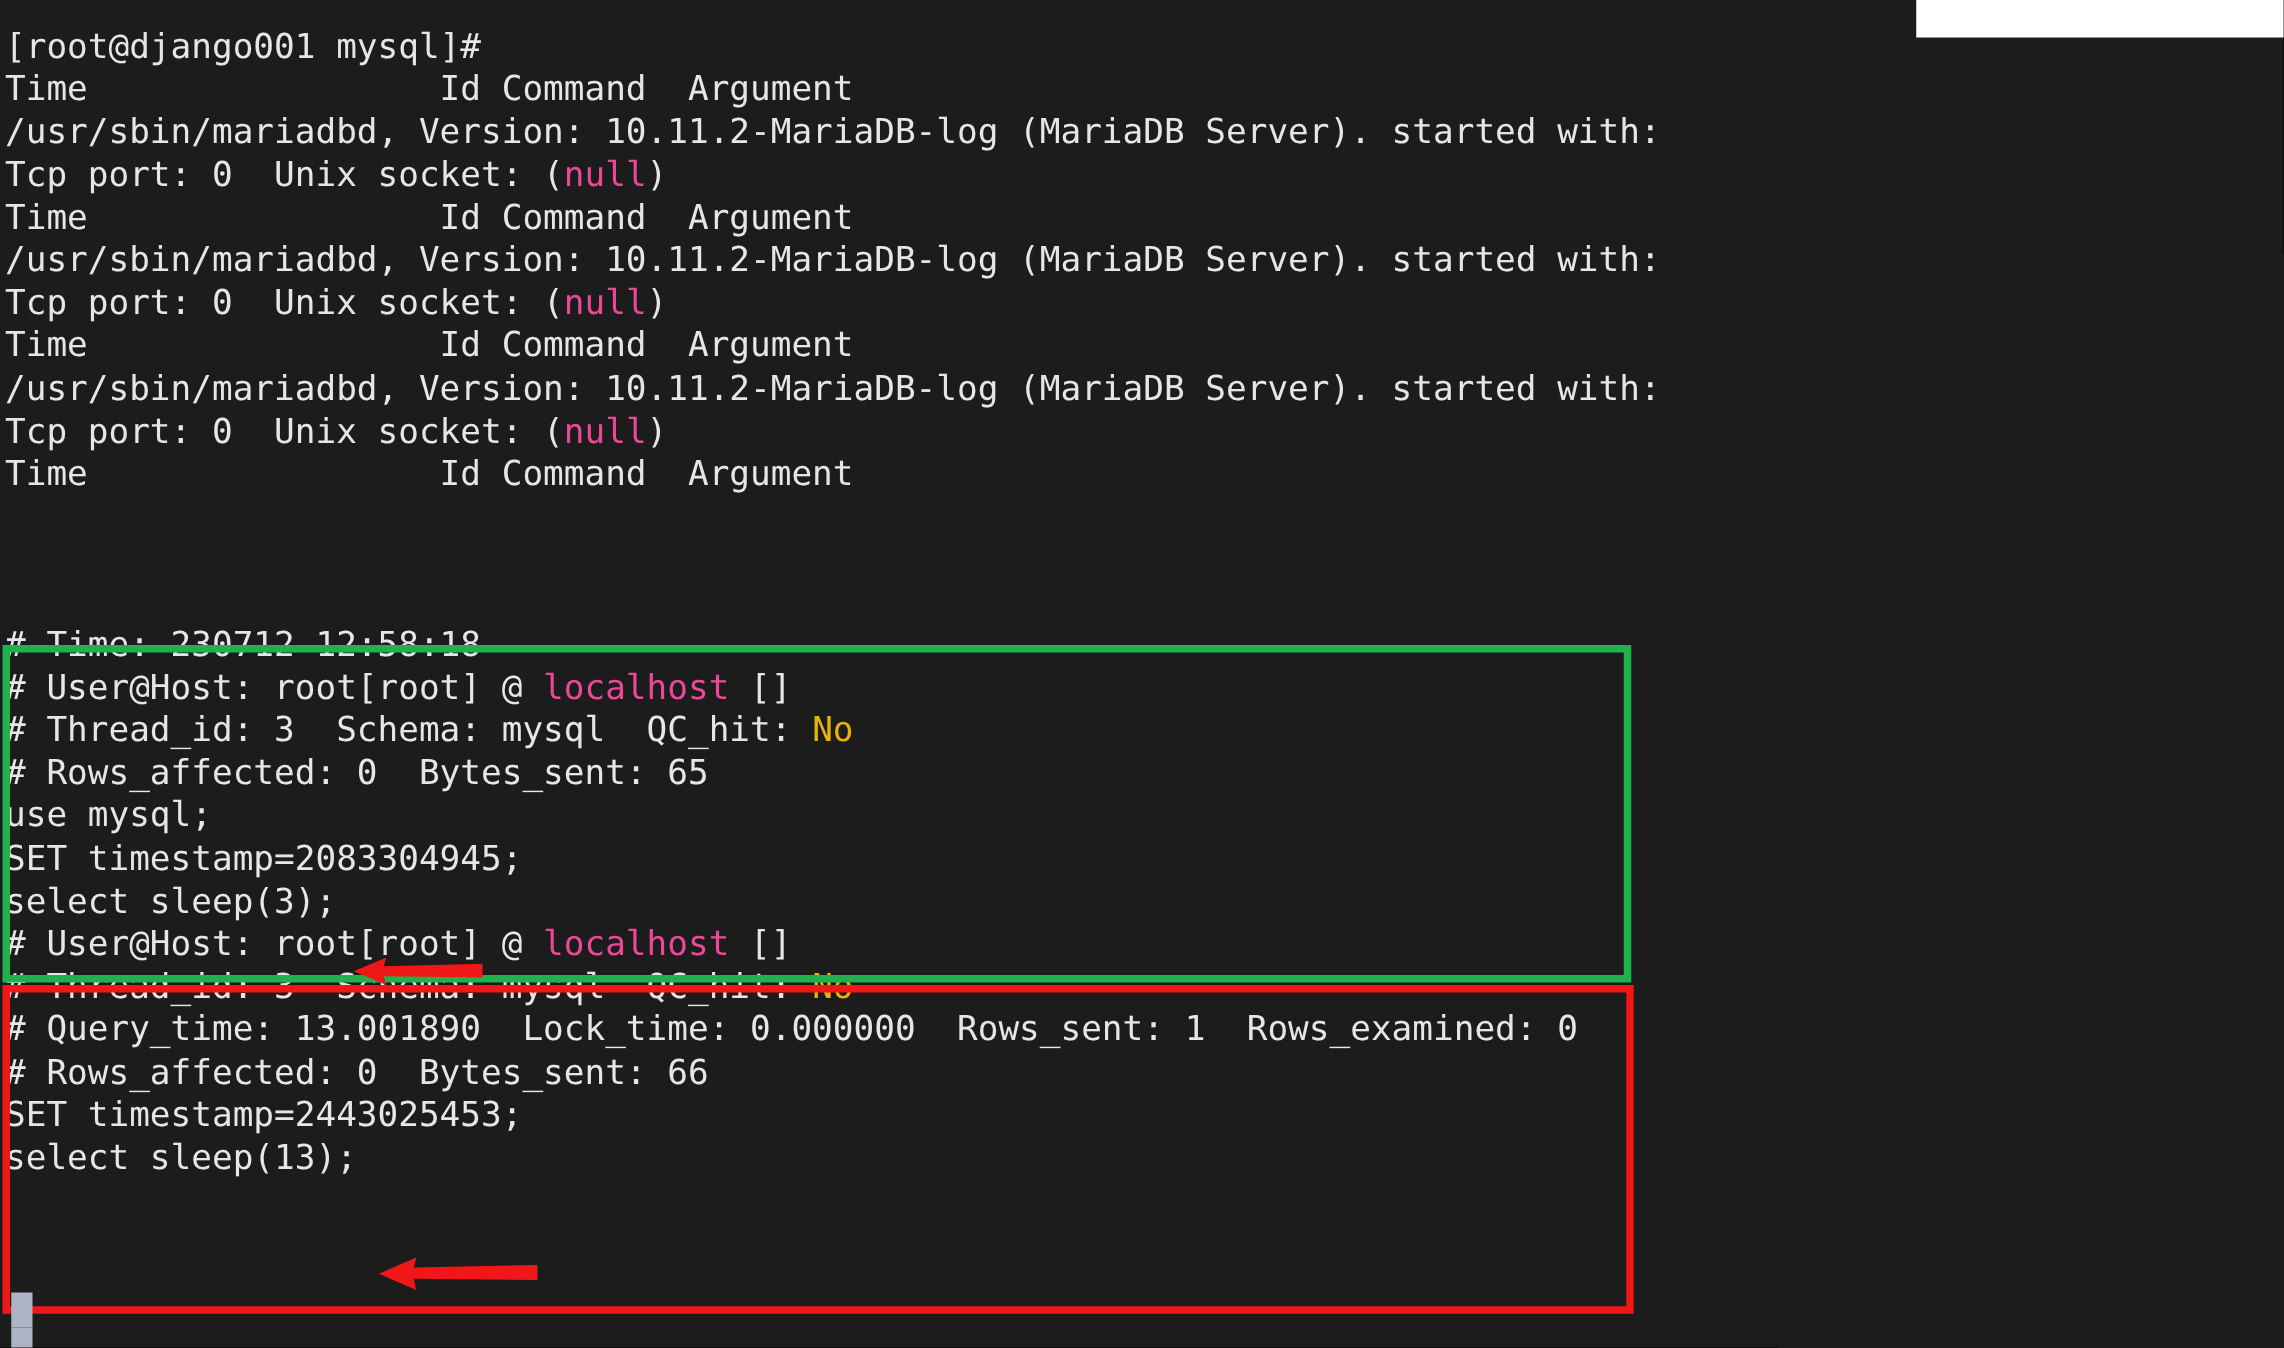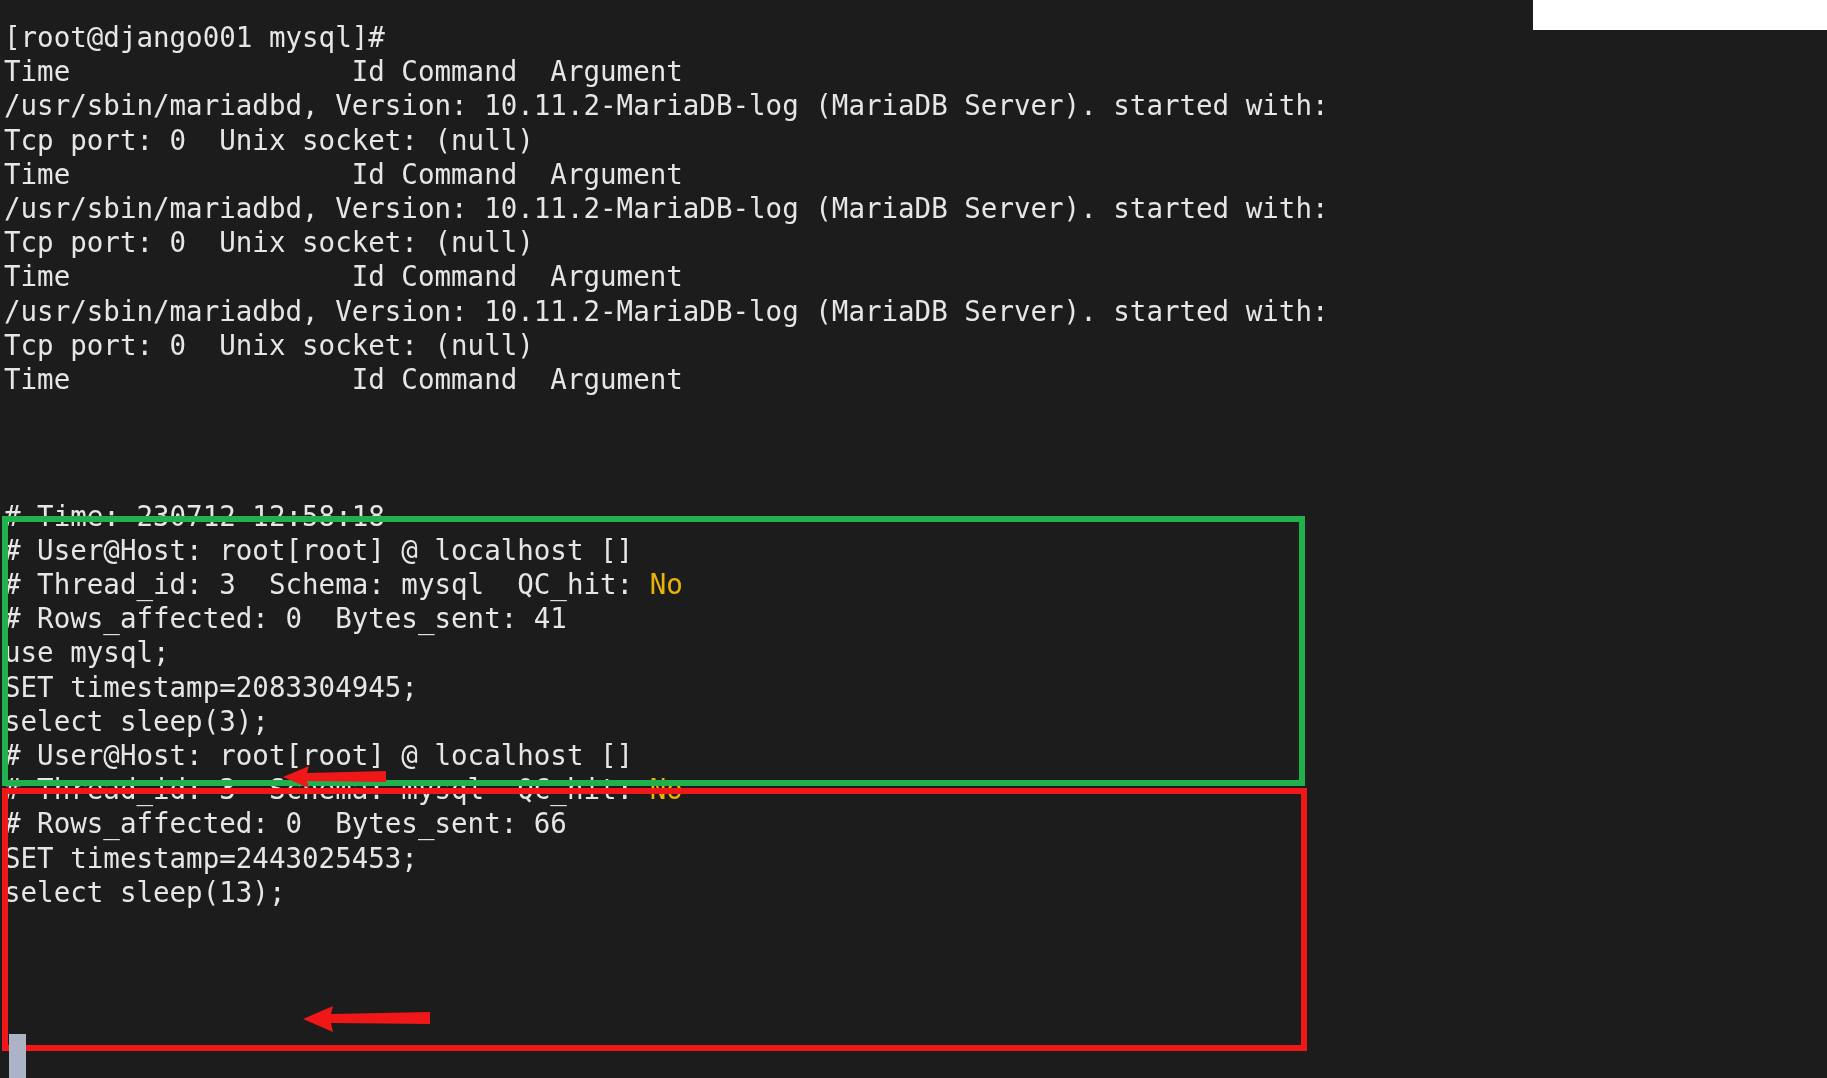--- a/index.html
+++ b/index.html
@@ -38,21 +38,21 @@
     font-size: 27.5px;
     letter-spacing: 0px;
     white-space: pre;
     color: #e6e6e6;
     font-family: "DejaVu Sans Mono", "Liberation Mono", monospace;
   }
   .line.blank { color: transparent; }
 
   .c-white  { color: #e6e6e6; }
   .c-cyan   { color: #4fc3d9; }
-  .c-magenta{ color: #e5e5e5; text-align: right; }
+  .c-magenta{ color: #ec4899; text-align: right; }
   .c-red    { color: #eab308; }
 
   
   .top-strip {
     position: absolute;
     left: 1533px;
     top: 0px;
     width: 294px;
     height: 30px;
     background: #ffffff;
@@ -113,26 +113,27 @@
       <div class="line"><span class="c-white">Time                 Id Command  Argument</span></div>
       <div class="line"><span class="c-white">/usr/sbin/mariadbd, Version: 10.11.2-MariaDB-log (MariaDB Server). started with:</span></div>
       <div class="line"><span class="c-white">Tcp port: 0  Unix socket: (</span><span class="c-magenta">null</span><span class="c-white">)</span></div>
       <div class="line"><span class="c-white">Time                 Id Command  Argument</span></div>
       <div class="line blank"> </div>
       <div class="line blank"> </div>
       <div class="line blank"> </div>
       <div class="line"><span class="c-white"># Time: 230712 12:58:18</span></div>
       <div class="line"><span class="c-white"># User@Host: root[root] @ </span><span class="c-magenta">localhost</span><span class="c-white"> []</span></div>
       <div class="line"><span class="c-white"># Thread_id: 3  Schema: mysql  QC_hit: </span><span class="c-red">No</span></div>
-      <div class="line"><span class="c-white"># Rows_affected: 0  Bytes_sent: 41</span></div>
+      <div class="line"><span class="c-white"># Rows_affected: 0  Bytes_sent: 65</span></div>
       <div class="line"><span class="c-white">use mysql;</span></div>
       <div class="line"><span class="c-white">SET timestamp=2083304945;</span></div>
       <div class="line"><span class="c-white">select sleep(3);</span></div>
       <div class="line"><span class="c-white"># User@Host: root[root] @ </span><span class="c-magenta">localhost</span><span class="c-white"> []</span></div>
       <div class="line"><span class="c-white"># Thread_id: 3  Schema: mysql  QC_hit: </span><span class="c-red">No</span></div>
+      <div class="line"><span class="c-white"># Query_time: 13.001890  Lock_time: 0.000000  Rows_sent: 1  Rows_examined: 0</span></div>
       <div class="line"><span class="c-white"># Rows_affected: 0  Bytes_sent: 66</span></div>
       <div class="line"><span class="c-white">SET timestamp=2443025453;</span></div>
       <div class="line"><span class="c-white">select sleep(13);</span></div>
     </div>
 
   <div class="anno-box box-green"></div>
   <div class="anno-box box-red"></div>
 
   <svg class="arrow" style="left:283px; top:762px;" width="105" height="30" viewBox="0 0 105 30">
     <polygon points="0,15 26,4 24,11 103,9 103,20 24,19 26,26" fill="#ef1717"></polygon>

